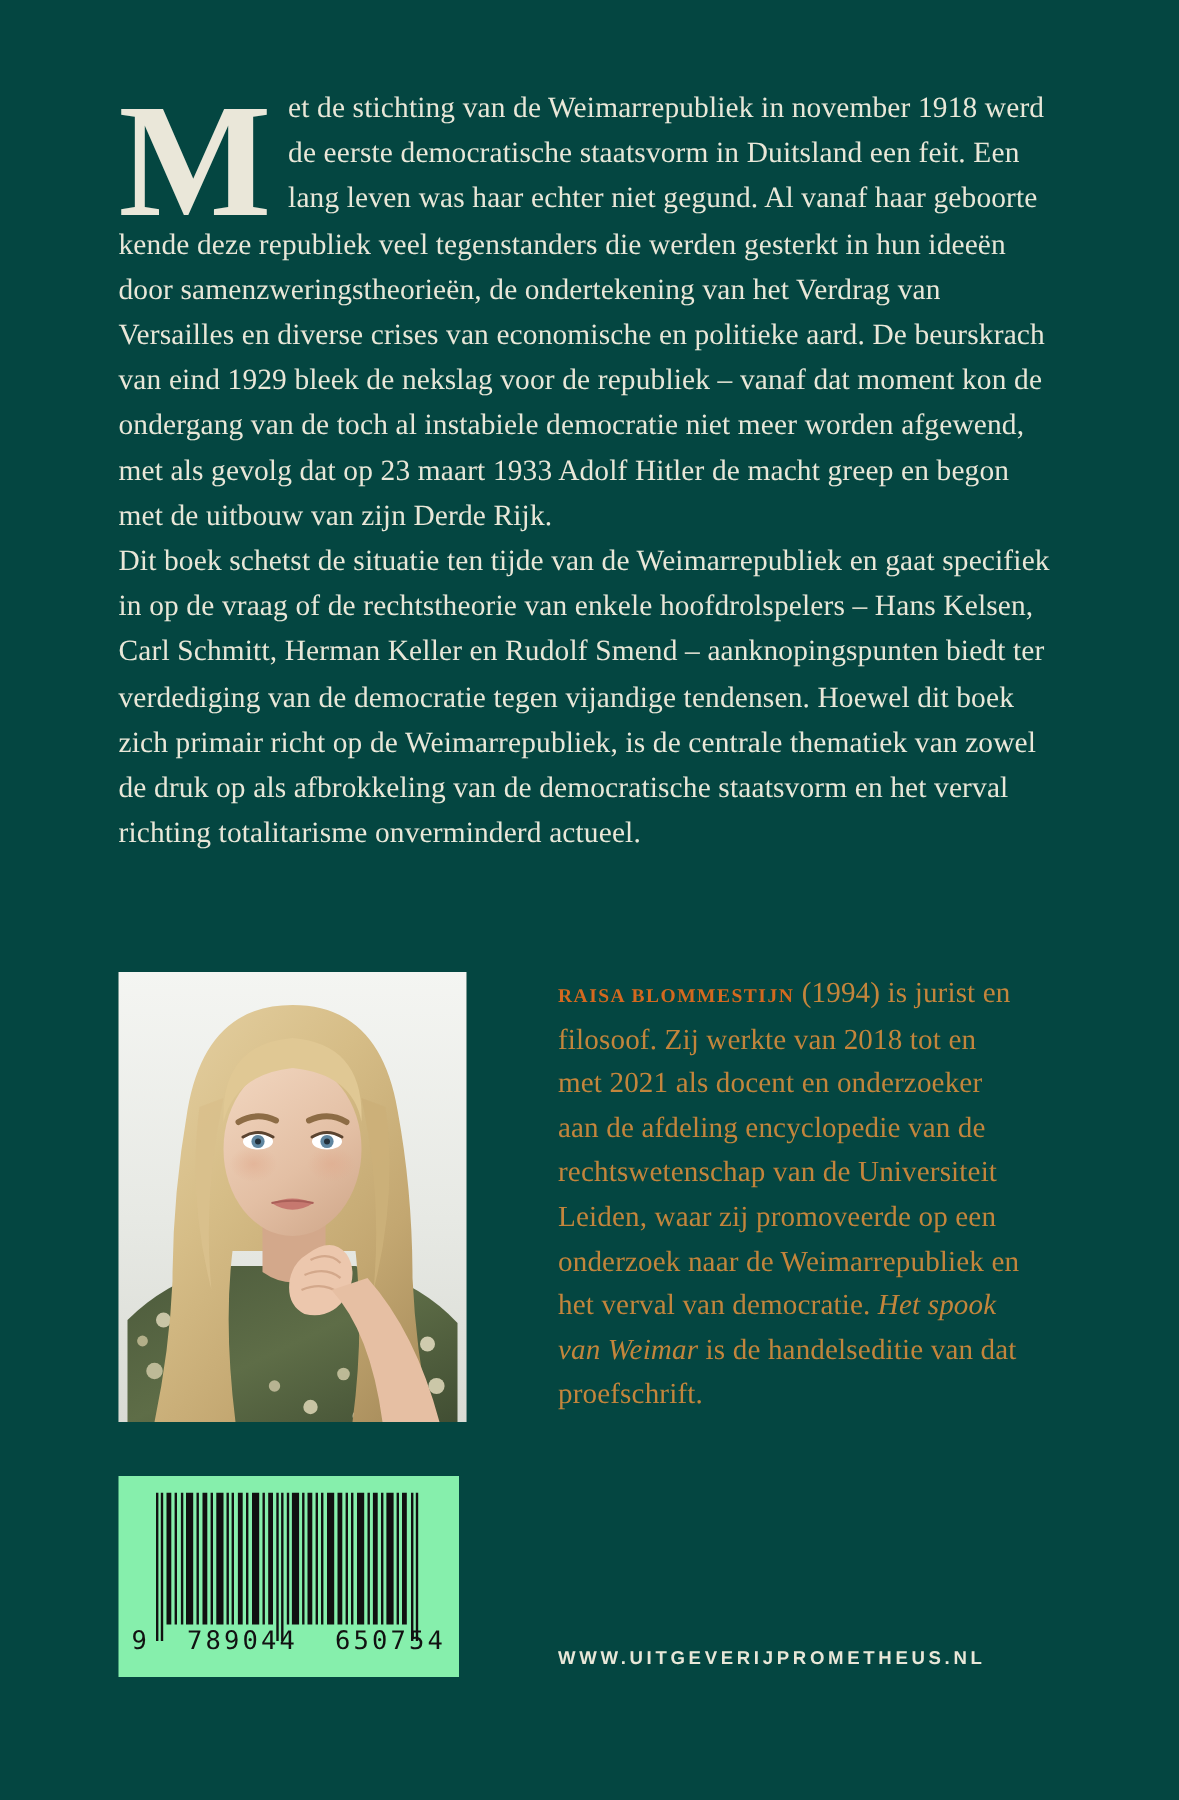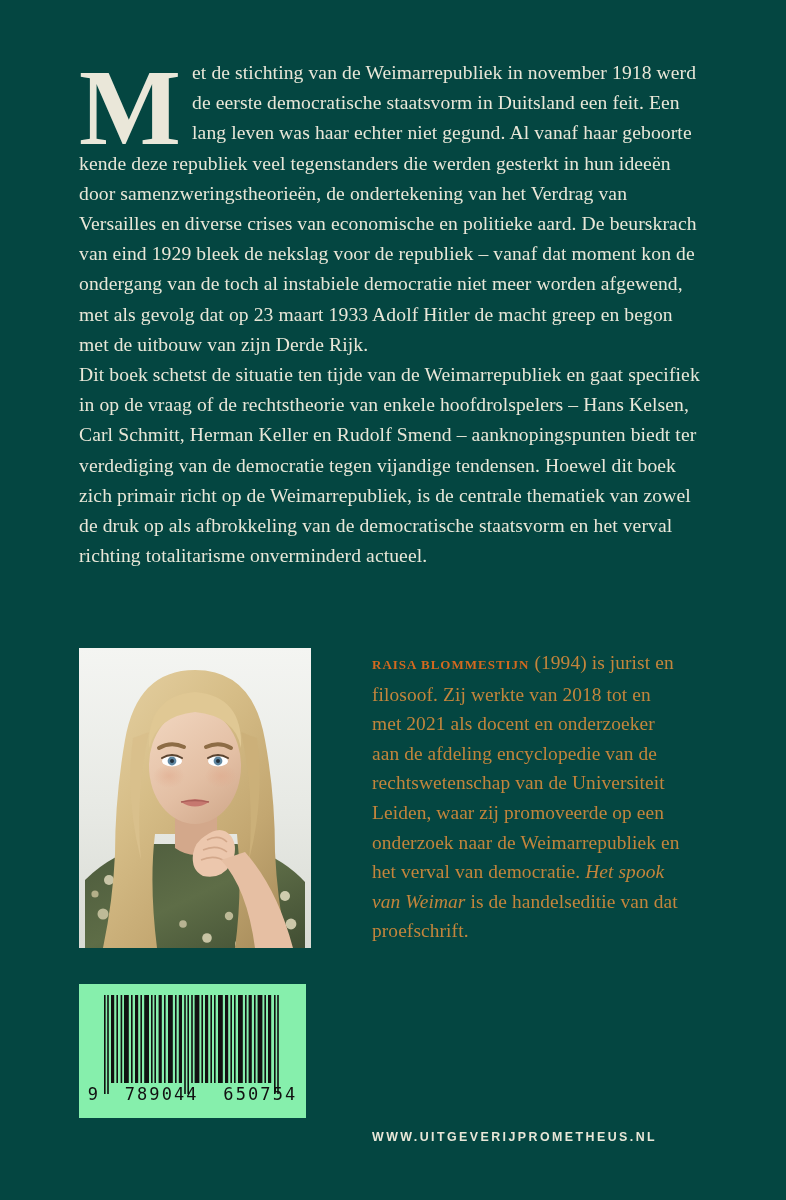--- a/index.html
+++ b/index.html
@@ -117,21 +117,20 @@
   
   .publisher-url {
     position: absolute;
     left: 372px;
     top: 1098px;
     color: #e9e7d8;
     font-family: "Liberation Sans", "DejaVu Sans", sans-serif;
     font-size: 12.4px;
     font-weight: 700;
     letter-spacing: 2.45px;
-    margin-top: 32px;
   }
 </style>
 </head>
 <body>
 
 <div class="cover">
 
   <div class="blurb">
     <p><span class="dropcap">M</span><span>et de stichting van de Weimarrepubliek in november 1918 werd de eerste democratische staatsvorm in Duitsland een feit. Een lang leven was haar echter niet gegund. Al vanaf haar geboorte kende deze republiek veel tegenstanders die werden gesterkt in hun ideeën door samenzweringstheorieën, de ondertekening van het Verdrag van Versailles en diverse crises van economische en politieke aard. De beurskrach van eind 1929 bleek de nekslag voor de republiek – vanaf dat moment kon de ondergang van de toch al instabiele democratie niet meer worden afgewend, met als gevolg dat op 23 maart 1933 Adolf Hitler de macht greep en begon met de uitbouw van zijn Derde Rijk.</span></p>
     <p>Dit boek schetst de situatie ten tijde van de Weimarrepubliek en gaat specifiek in op de vraag of de rechtstheorie van enkele hoofdrolspelers – Hans Kelsen, Carl Schmitt, Herman Keller en Rudolf Smend – aanknopingspunten biedt ter verdediging van de democratie tegen vijandige tendensen. Hoewel dit boek zich primair richt op de Weimarrepubliek, is de centrale thematiek van zowel de druk op als afbrokkeling van de democratische staatsvorm en het verval richting totalitarisme onverminderd actueel.</p>

